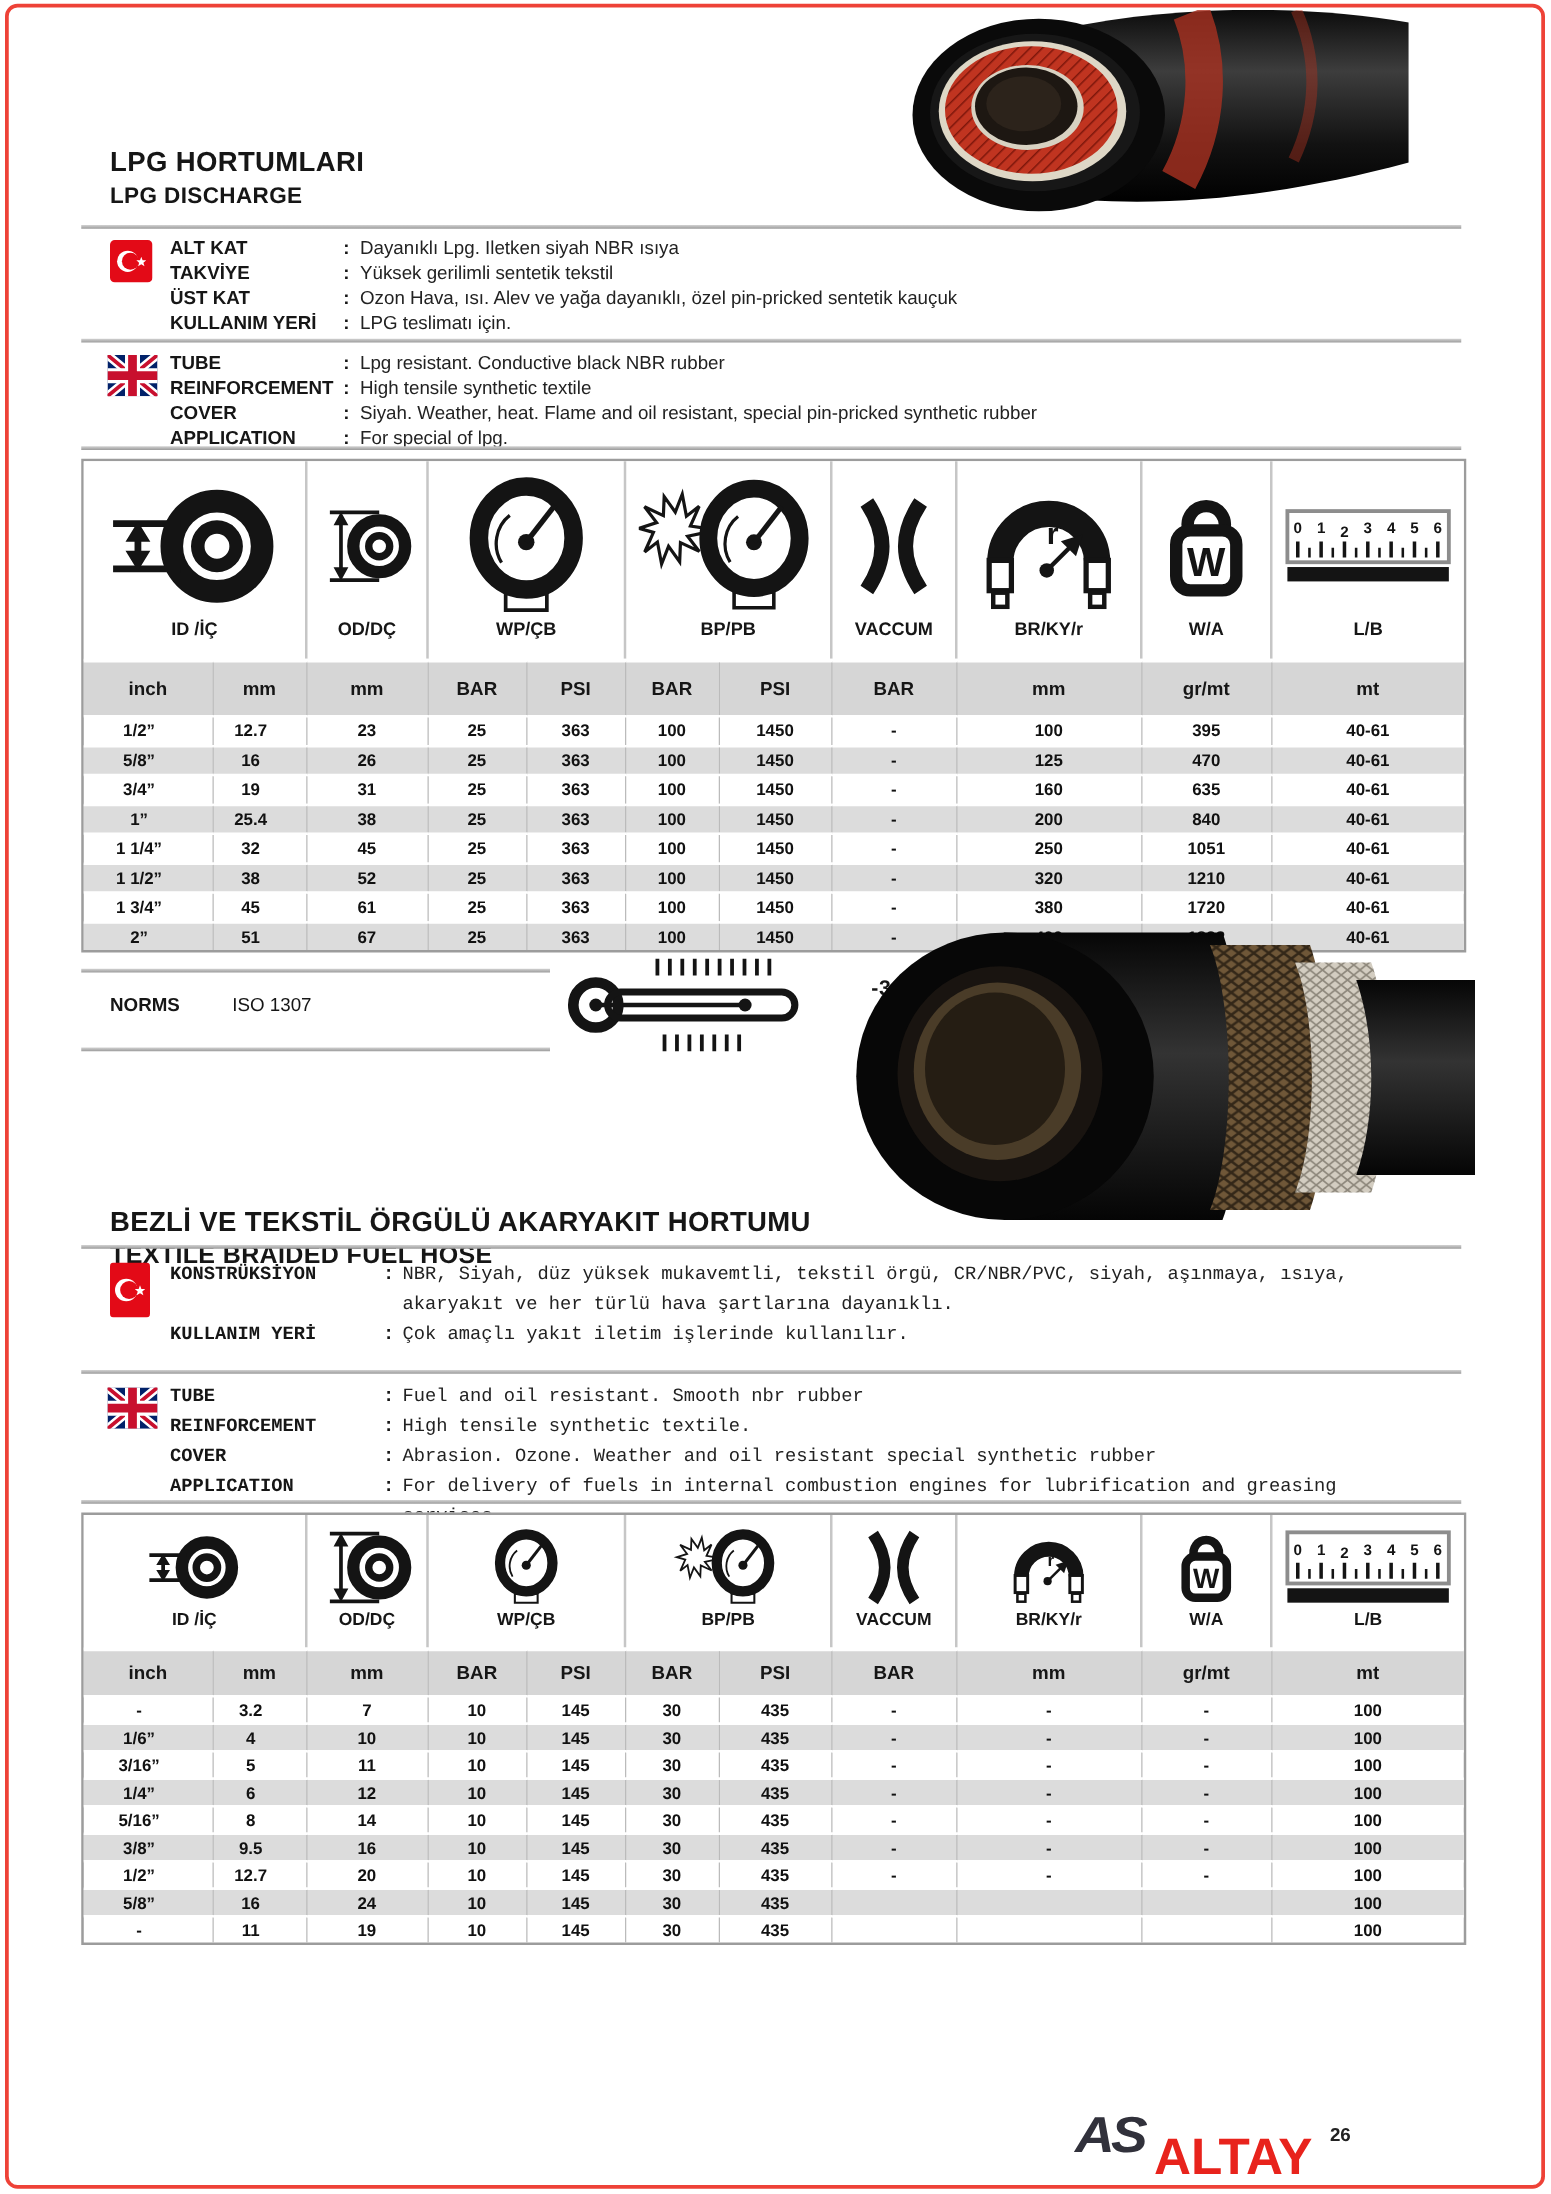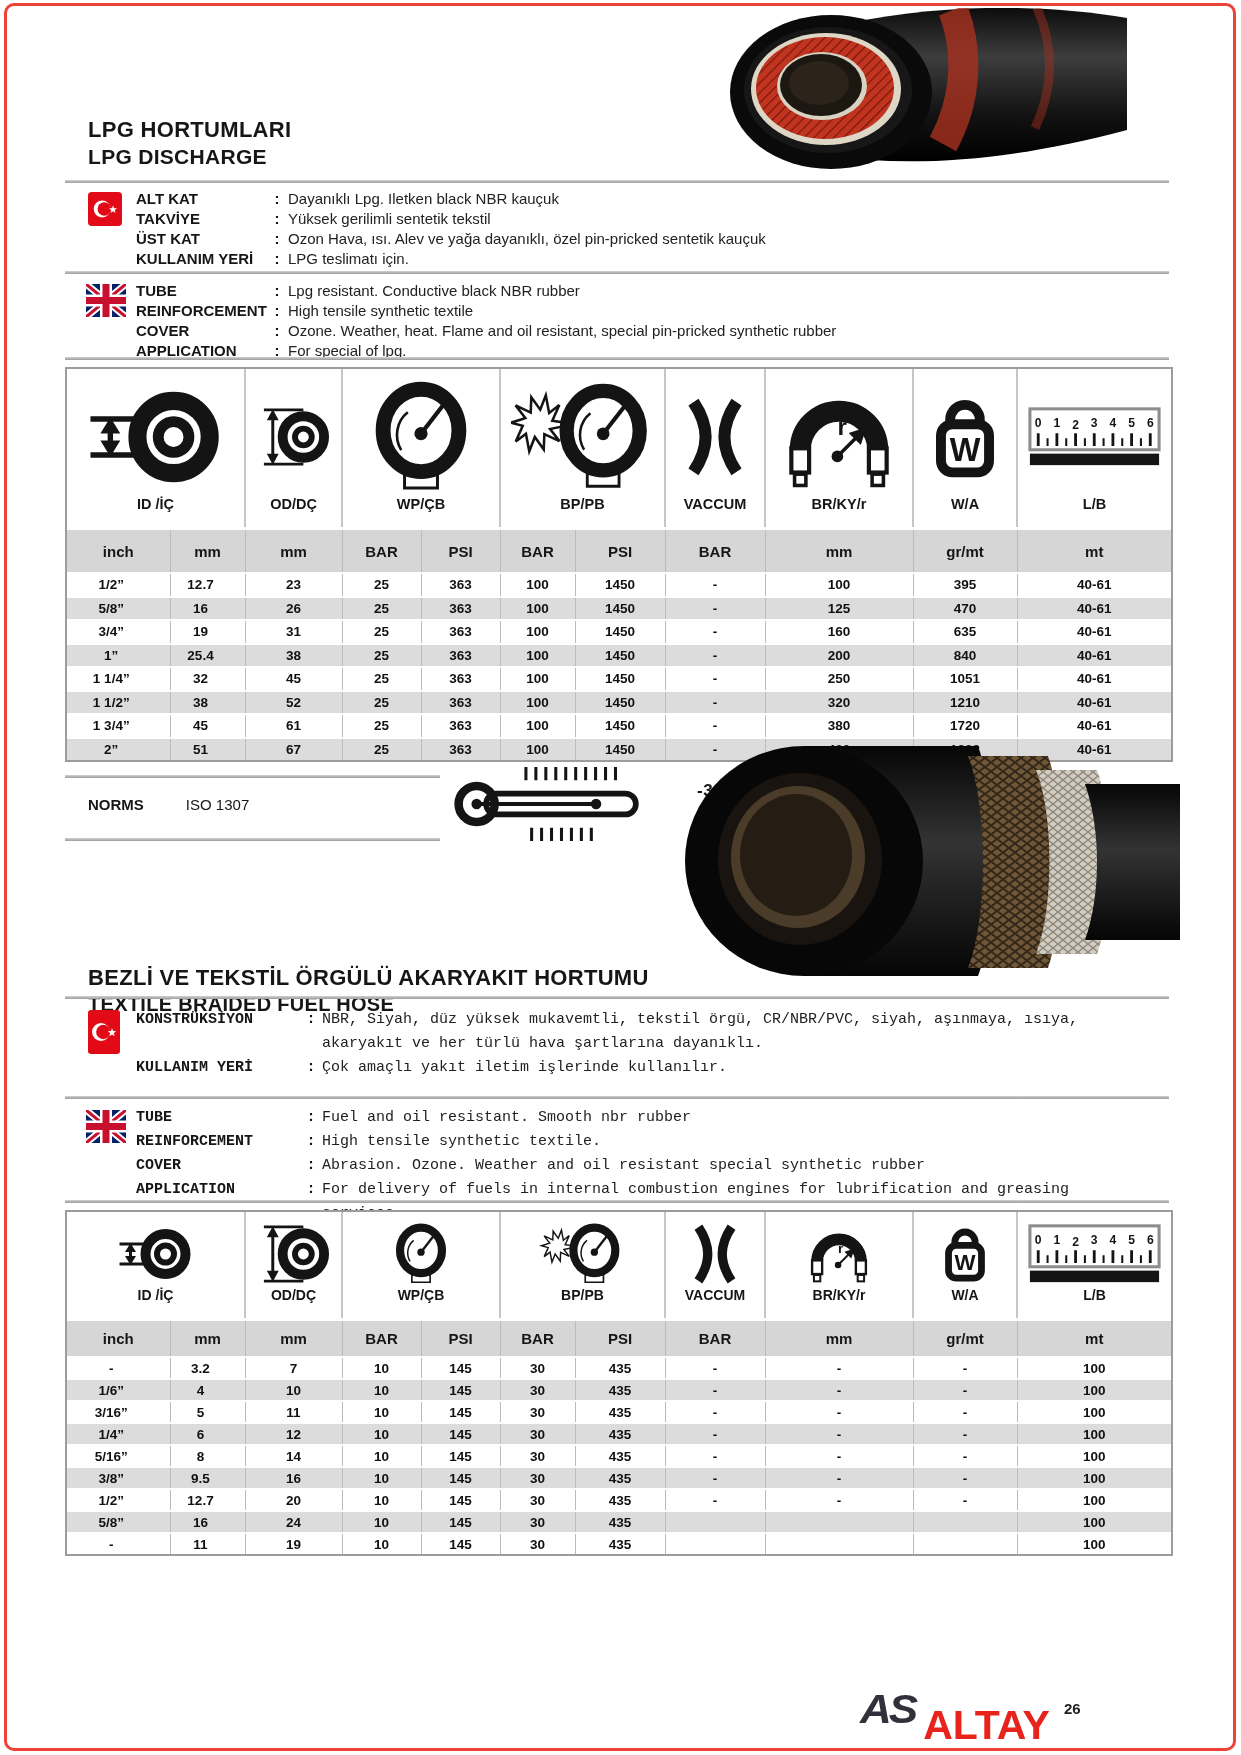--- a/index.html
+++ b/index.html
@@ -3,21 +3,21 @@
 <meta charset="utf-8">
 <style>
   html,body{margin:0;padding:0;background:#ffffff;}
   body{font-family:"Liberation Sans","DejaVu Sans",sans-serif;color:#161616;}
   .page{position:relative;width:1241px;height:1755px;background:#fff;overflow:hidden;}
   .page-frame{position:absolute;left:4px;top:3px;right:5px;bottom:4px;border:3px solid #ee4237;border-radius:10px;pointer-events:none;}
 
   
   .sec-title{position:absolute;font-weight:700;letter-spacing:.3px;line-height:27px;}
   .sec-title .t1{font-size:22px;}
-  .sec-title .t2{font-size:21px;}
+  .sec-title .t2{font-size:18px;}
   #title2 .t1{font-size:22px;}
   #title2 .t2{font-size:20px;}
 
   
   .hr{position:absolute;left:65px;width:1104px;height:3px;background:linear-gradient(#d2d2d2,#9b9b9b);}
 
   
   .flag{position:absolute;}
   .specs{position:absolute;width:1010px;}
   .spec-row{display:grid;grid-template-columns:var(--lblw,130px) 22px 1fr;align-items:baseline;}
@@ -108,21 +108,21 @@
   <svg class="flag" style="left:88px;top:192px;width:34px;height:34px;" viewBox="0 0 36 36">
     <rect width="36" height="36" rx="4" fill="#e30a17"></rect>
     <circle cx="15" cy="18" r="9" fill="#fff"></circle>
     <circle cx="17.3" cy="18" r="7.2" fill="#e30a17"></circle>
     <polygon points="26.5,14.2 27.6,17.1 30.7,17.2 28.3,19.2 29.2,22.2 26.5,20.5 23.8,22.2 24.7,19.2 22.3,17.2 25.4,17.1" fill="#fff"></polygon>
   </svg>
   <div class="specs" id="specs1-tr" style="left:136px;top:189px;--lblw:130px;">
       <div class="spec-row">
         <span class="spec-label">ALT KAT</span>
         <span class="spec-colon">:</span>
-        <span class="spec-value">Dayanıklı Lpg. Iletken black NBR kauçuk</span>
+        <span class="spec-value">Dayanıklı Lpg. Iletken siyah NBR ısıya</span>
       </div>
       <div class="spec-row">
         <span class="spec-label">TAKVİYE</span>
         <span class="spec-colon">:</span>
         <span class="spec-value">Yüksek gerilimli sentetik tekstil</span>
       </div>
       <div class="spec-row">
         <span class="spec-label">ÜST KAT</span>
         <span class="spec-colon">:</span>
         <span class="spec-value">Ozon Hava, ısı. Alev ve yağa dayanıklı, özel pin-pricked sentetik kauçuk</span>
@@ -150,21 +150,21 @@
         <span class="spec-value">Lpg resistant. Conductive black NBR rubber</span>
       </div>
       <div class="spec-row">
         <span class="spec-label">REINFORCEMENT</span>
         <span class="spec-colon">:</span>
         <span class="spec-value">High tensile synthetic textile</span>
       </div>
       <div class="spec-row">
         <span class="spec-label">COVER</span>
         <span class="spec-colon">:</span>
-        <span class="spec-value">Ozone. Weather, heat. Flame and oil resistant, special pin-pricked synthetic rubber</span>
+        <span class="spec-value">Siyah. Weather, heat. Flame and oil resistant, special pin-pricked synthetic rubber</span>
       </div>
       <div class="spec-row">
         <span class="spec-label">APPLICATION</span>
         <span class="spec-colon">:</span>
         <span class="spec-value">For special of lpg.</span>
       </div>
     </div>
 
   <div class="hr" style="top:357px;"></div>
 

